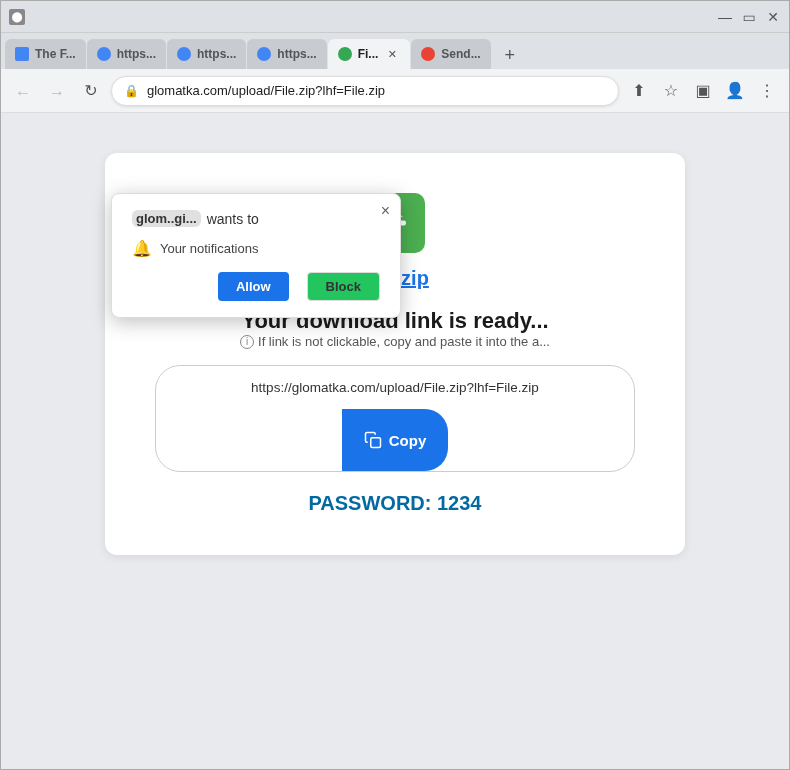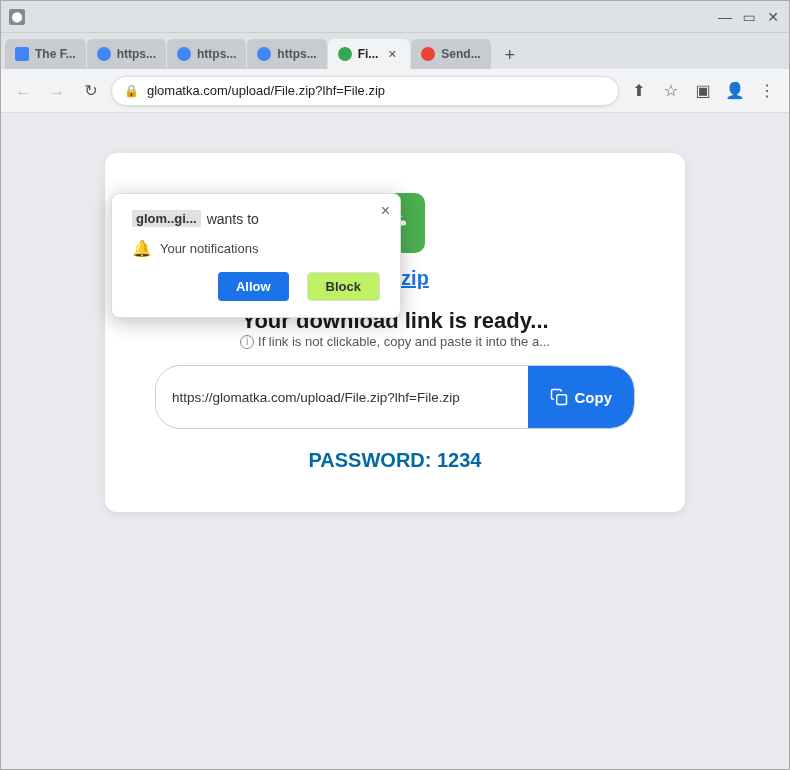--- a/index.html
+++ b/index.html
@@ -264,20 +264,21 @@
 
     
     .url-row {
       display: flex;
       align-items: center;
       border: 1.5px solid #ccc;
       border-radius: 25px;
       overflow: hidden;
       margin-bottom: 20px;
       position: relative;
+      flex-direction: column;
     }
     .url-text {
       flex: 1;
       padding: 14px 16px;
       font-size: 13.5px;
       color: #333;
       background: #fff;
       border: none;
       outline: none;
       text-align: left;
@@ -330,21 +331,21 @@
       margin-bottom: 12px;
       display: flex;
       align-items: center;
       gap: 6px;
     }
     .notif-site {
       font-weight: 600;
       color: #333;
       background: #e0e0e0;
       padding: 1px 4px;
-      border-radius: 0;
+      border-radius: 6px;
       font-size: 13px;
     }
     .notif-permission {
       display: flex;
       align-items: center;
       gap: 8px;
       font-size: 13px;
       color: #444;
       margin-bottom: 14px;
     }
@@ -362,21 +363,21 @@
       font-size: 13px;
       font-weight: 600;
       cursor: pointer;
       border: none;
     }
     .notif-btn.allow {
       background: #1a73e8;
       color: #fff;
     }
     .notif-btn.block {
-      background: #bef264;
+      background: #22c55e;
       color: #333;
       border: 1px solid #ddd;
     }
   </style>
 </head>
 <body>
 
 <div class="browser-frame">
 
   <div class="title-bar">

